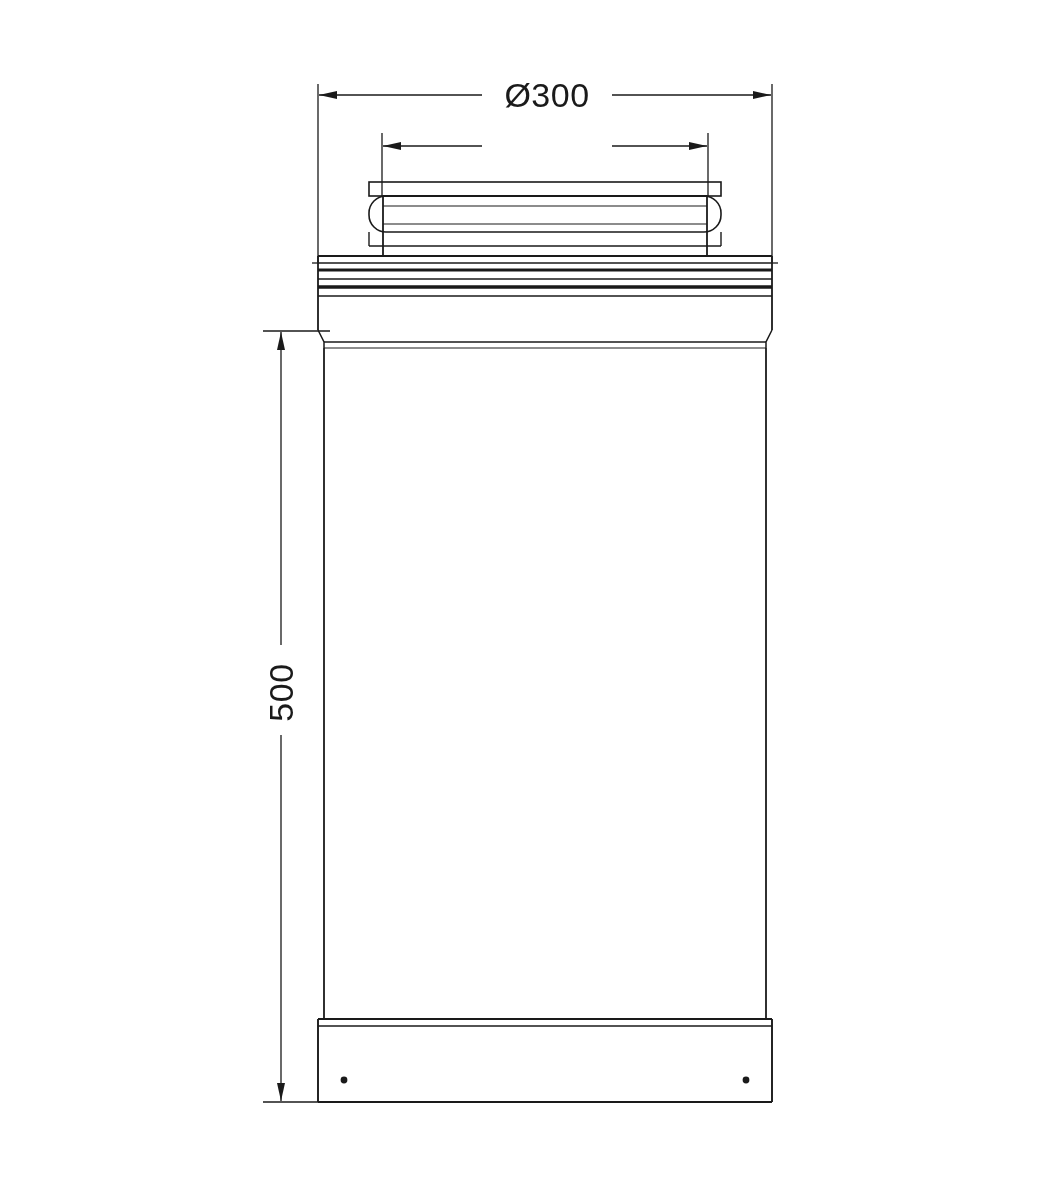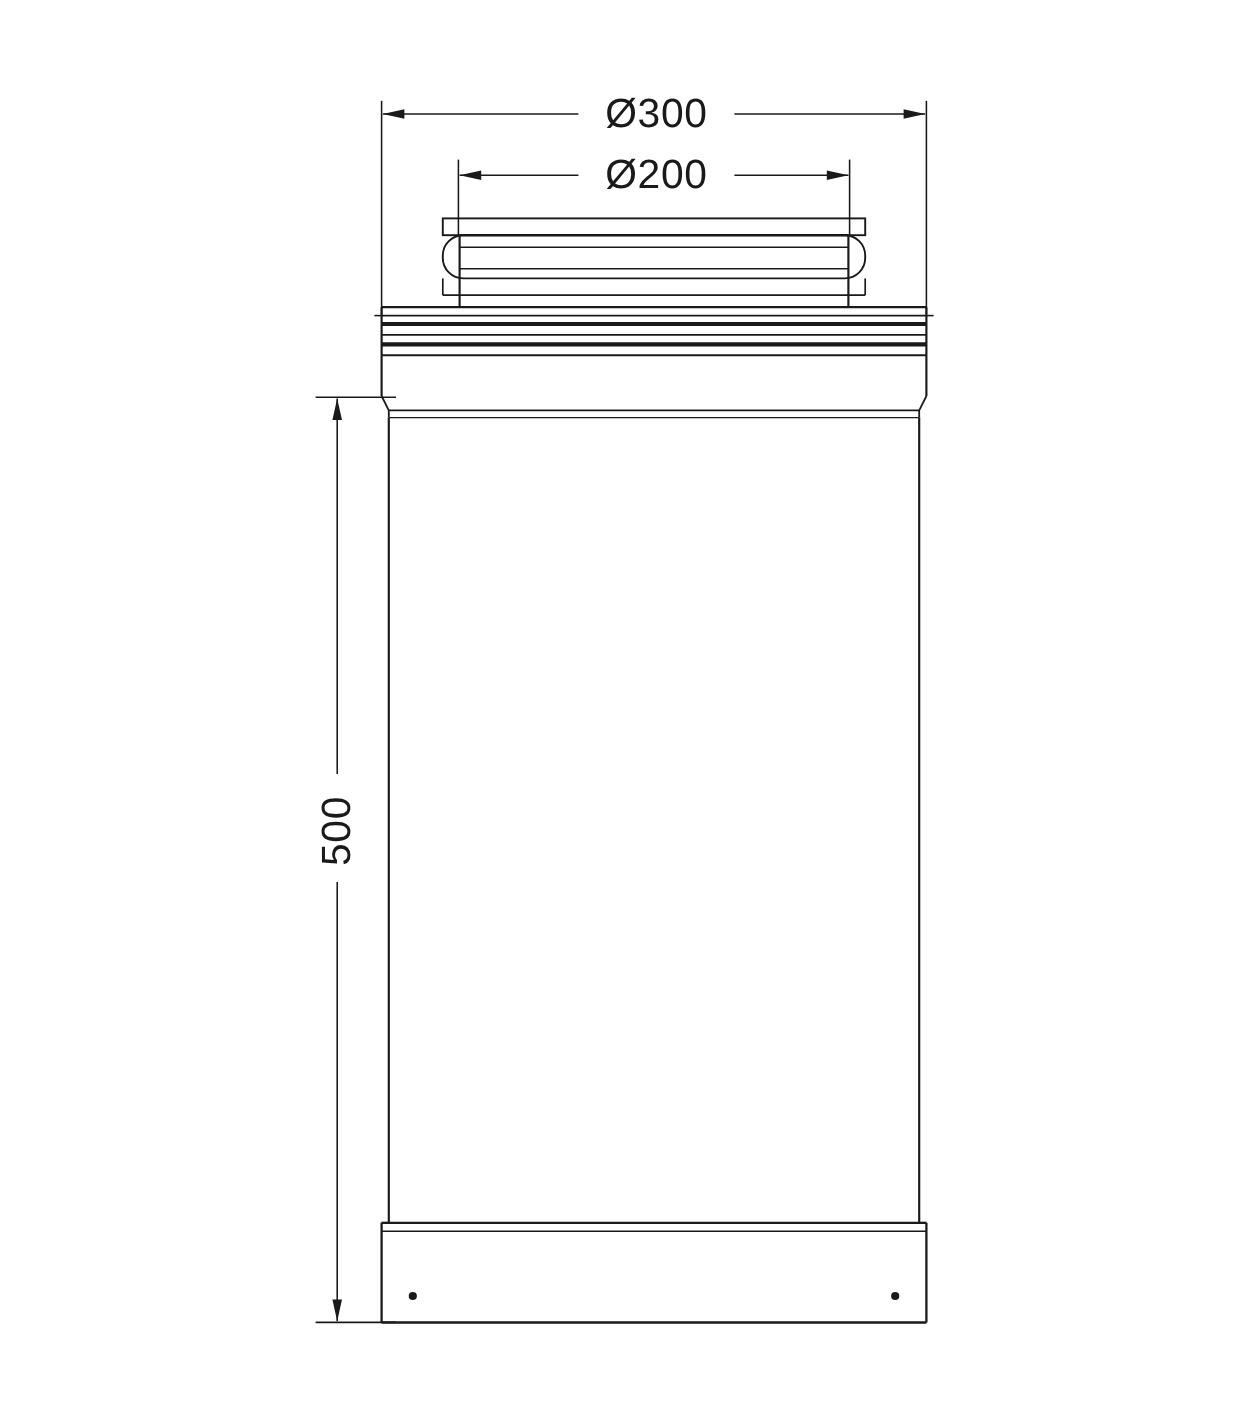--- a/index.html
+++ b/index.html
@@ -146,17 +146,16 @@
 
         <circle cx="344" cy="1080" r="3.4" fill="#1a1a1a"></circle>
         <circle cx="746" cy="1080" r="3.4" fill="#1a1a1a"></circle>
       </g>
 
     </g>
   </svg>
 
   <div class="dim-label" style="left: 482px; top: 76px; width: 130px; text-align: center;">Ø300</div>
 
-  <div class="dim-label" style="left: 482px; top: 127px; width: 130px; text-align: center;">Ø200</div>
 
   <div class="dim-label vertical" style="left: 231px; top: 673px; width: 100px; text-align: center; transform: rotate(-90deg);">500</div>
 
 </div>
 
 </body></html>

